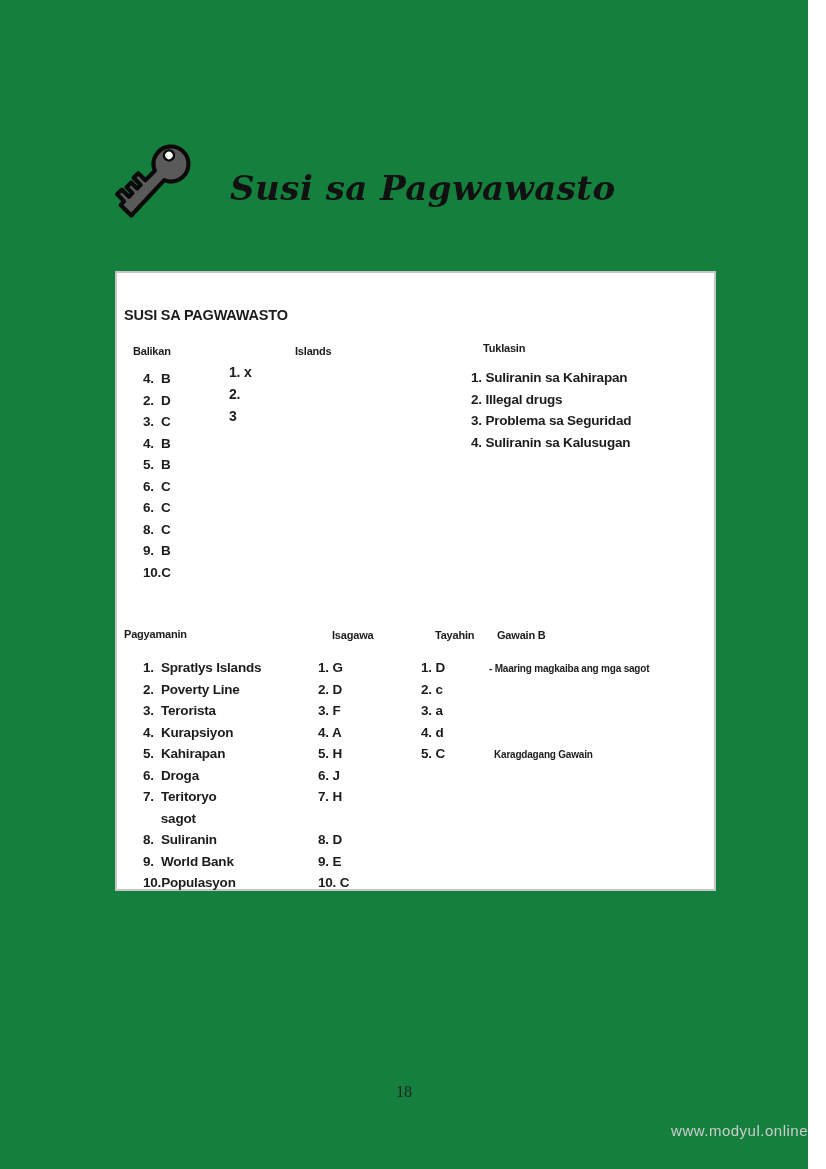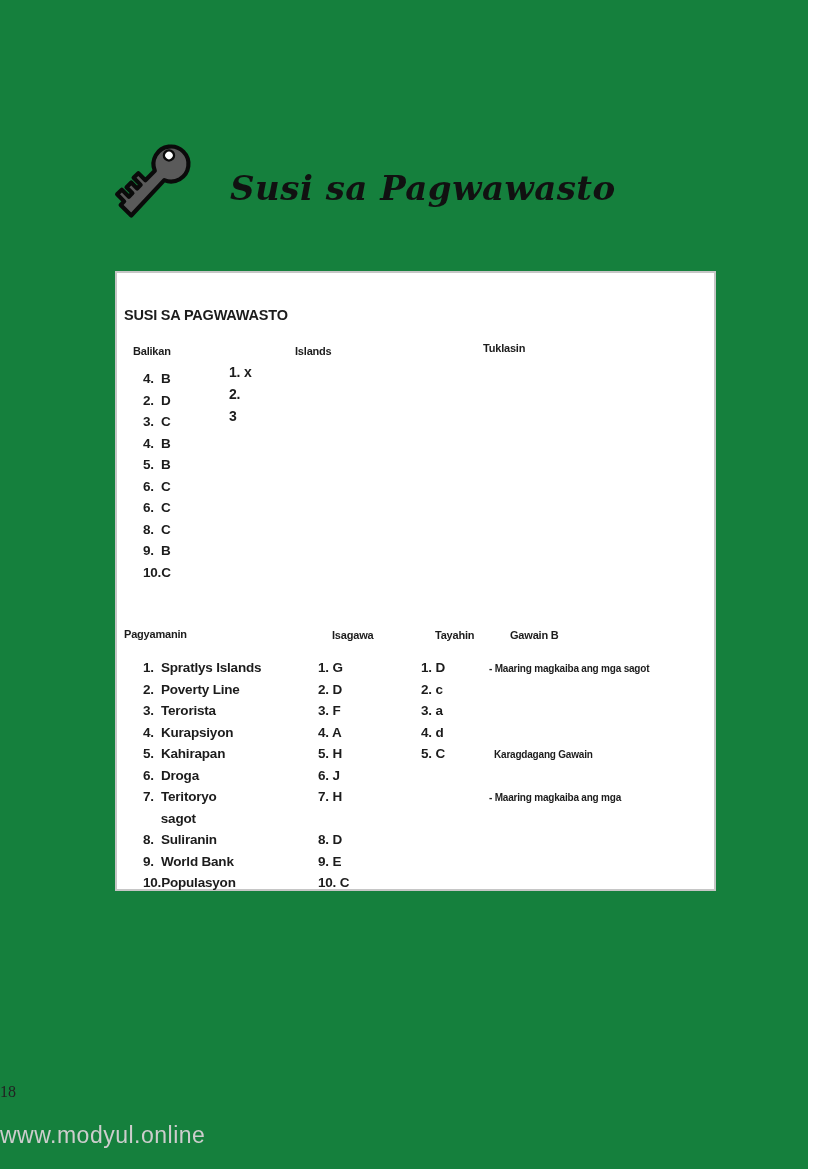--- a/index.html
+++ b/index.html
@@ -60,28 +60,29 @@
     font-weight: bold;
     font-size: 10px;
     letter-spacing: -0.2px;
     line-height: 21.5px;
     white-space: pre;
   }
 
   
   .page-number {
     left: 0; width: 100%;
+    text-align: center;
     font-family: "Liberation Serif", serif;
     font-size: 16px;
     color: #222222;
   }
   .watermark {
     left: 0; width: 100%;
-    text-align: left;
-    font-size: 23px;
+    text-align: right;
+    font-size: 15px;
     letter-spacing: 0.5px;
     color: #cdcdcd;
   }
 </style>
 </head>
 <body>
 
 <div class="page">
 
   <div class="abs" style="left:106px; top:128px; width:100px; height:102px;">
@@ -115,25 +116,32 @@
         <li>8.  C</li>
         <li>9.  B</li>
         <li>10.C</li>
       </ol>
     <ol class="abs list" style="left:112px; top:88px; line-height:22px; font-size:14px;">
 
     <li>1. x</li>
         <li>2.</li>
         <li>3</li>
       </ol>
+    <ol class="abs list" style="left:354px; top:94px;">
+
+    <li>1. Suliranin sa Kahirapan</li>
+        <li>2. Illegal drugs</li>
+        <li>3. Problema sa Seguridad</li>
+        <li>4. Suliranin sa Kalusugan</li>
+      </ol>
 
     <div class="abs label" style="left:7px; top:354px;">Pagyamanin</div>
     <div class="abs label" style="left:215px; top:355px;">Isagawa</div>
     <div class="abs label" style="left:318px; top:355px;">Tayahin</div>
-    <div class="abs label" style="left:380px; top:355px;margin-left:13px;">Gawain B</div>
+    <div class="abs label" style="left:380px; top:355px;">Gawain B</div>
 
     <ol class="abs list" style="left:26px; top:384px;">
 
     <li>1.  Spratlys Islands</li>
         <li>2.  Poverty Line</li>
         <li>3.  Terorista</li>
         <li>4.  Kurapsiyon</li>
         <li>5.  Kahirapan</li>
         <li>6.  Droga</li>
         <li>7.  Teritoryo
@@ -160,19 +168,18 @@
 
     <li>1. D</li>
         <li>2. c</li>
         <li>3. a</li>
         <li>4. d</li>
         <li>5. C</li>
       </ol>
 
     <div class="abs note" style="left:372px; top:385px;">- Maaring magkaiba ang mga sagot</div>
     <div class="abs note" style="left:377px; top:471px;">Karagdagang Gawain</div>
-    <div class="abs note" style="left:372px; top:514px;">- Maaring magkaiba ang mga</div>
   </div>
 
   <div class="abs page-number" style="top:1083px;">18</div>
   <div class="abs watermark" style="top:1122px;">www.modyul.online</div>
 
 </div>
 
 </body></html>

